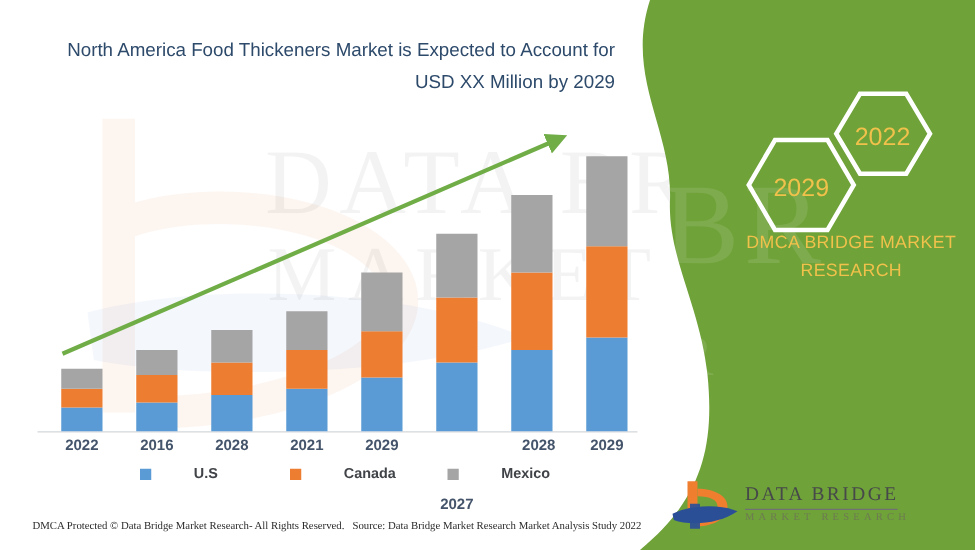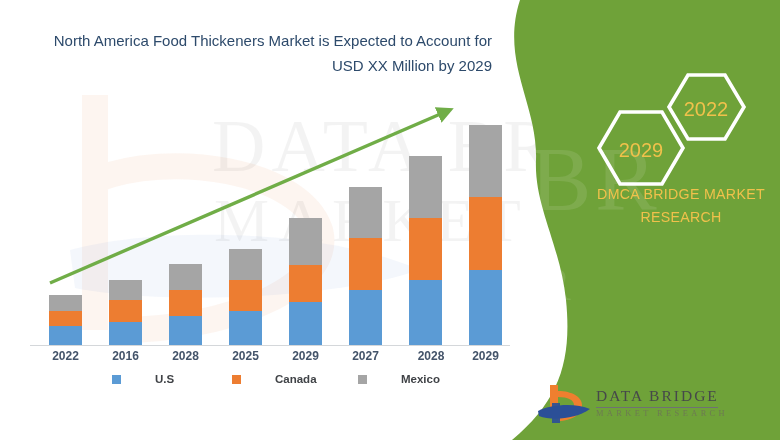--- a/index.html
+++ b/index.html
@@ -151,23 +151,23 @@
         <div class="bar" style="left: 469px; top: 0px;">
           <div class="seg us" style="top: 269.991px; height: 75.0087px;"></div>
           <div class="seg ca" style="top: 196.957px; height: 73.0348px;"></div>
           <div class="seg mx" style="top: 124.909px; height: 72.0478px;"></div>
         </div>
       </div>
     <div id="xticks">
         <div class="xtick" style="left: 35.5px;">2022</div>
         <div class="xtick" style="left: 95.5px;">2016</div>
         <div class="xtick" style="left: 155.5px;">2028</div>
-        <div class="xtick" style="left: 215.5px;">2025</div>
+        <div class="xtick" style="left: 215.5px;">2021</div>
         <div class="xtick" style="left: 275.5px;">2029</div>
-        <div class="xtick" style="left: 335.5px;">2027</div>
+        <div class="xtick" style="left: 335.5px; margin-top: 47px;">2027</div>
         <div class="xtick" style="left: 401px;">2028</div>
         <div class="xtick" style="left: 455.5px;">2029</div>
       </div>
 
     <svg class="arrow-svg" viewBox="0 0 520 440">
       <defs>
         <marker id="ah" markerWidth="5" markerHeight="5" refX="2.2" refY="2.5" orient="auto">
           <path d="M0,0 L5,2.5 L0,5 z" fill="#70ad47"></path>
         </marker>
       </defs>
@@ -183,20 +183,24 @@
     <div class="lg-item" style="left:232px;">
       <span class="lg-sq ca"></span>
       <span class="lg-tx">Canada</span>
     </div>
     <div class="lg-item" style="left:358px;">
       <span class="lg-sq mx"></span>
       <span class="lg-tx">Mexico</span>
     </div>
   </div>
 
+  <div class="footer">
+    <div class="foot-tx foot-dmca">DMCA Protected © Data Bridge Market Research- All Rights Reserved.</div>
+    <div class="foot-tx foot-src">Source: Data Bridge Market Research Market Analysis Study 2022</div>
+  </div>
 
   <div class="green-wrap">
     <svg width="780" height="440" style="position:absolute;left:0;top:0;">
       <path d="M520,0 L780,0 L780,440 L512,440 C 560,400 572,360 566,300 C 560,244 534,206 536,160 C 538,104 500,62 520,0 Z" fill="#6fa239"></path>
       <g opacity="0.10" fill="#ffffff" font-family="Liberation Serif, serif">
         <text x="530" y="210" font-size="92" letter-spacing="4">BR</text>
         <text x="540" y="300" font-size="46" letter-spacing="10">R</text>
       </g>
     </svg>
 

